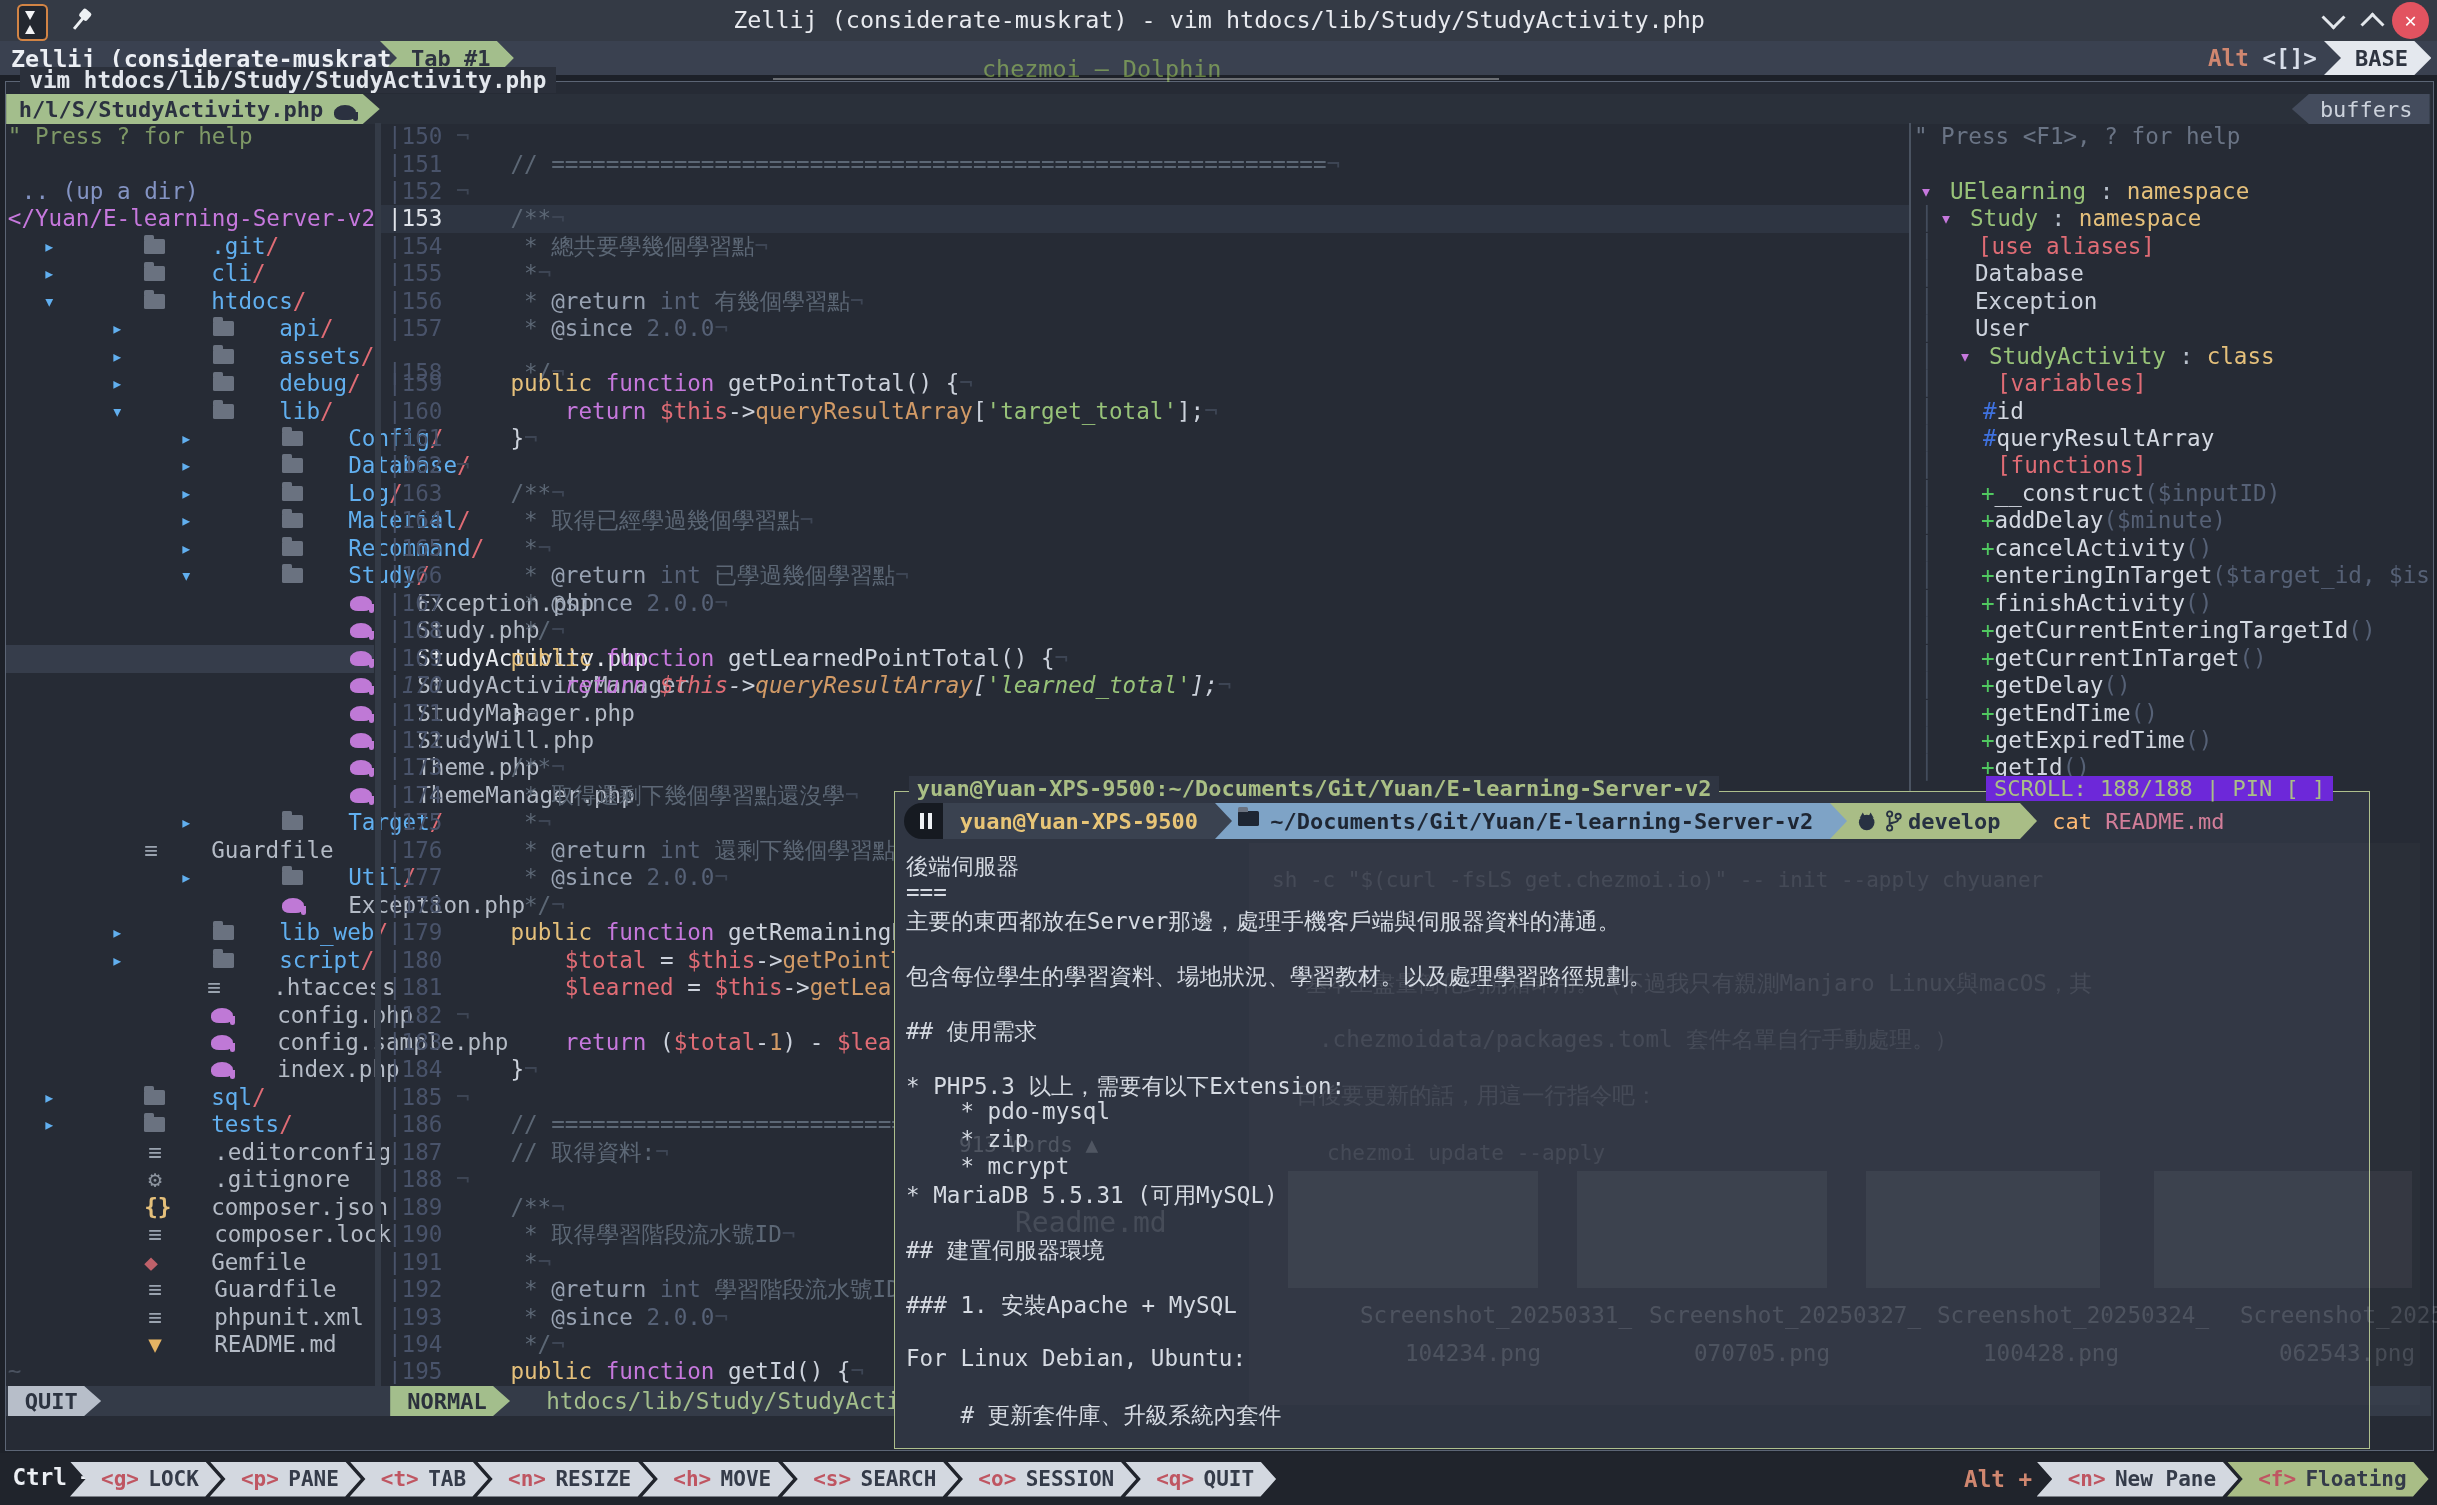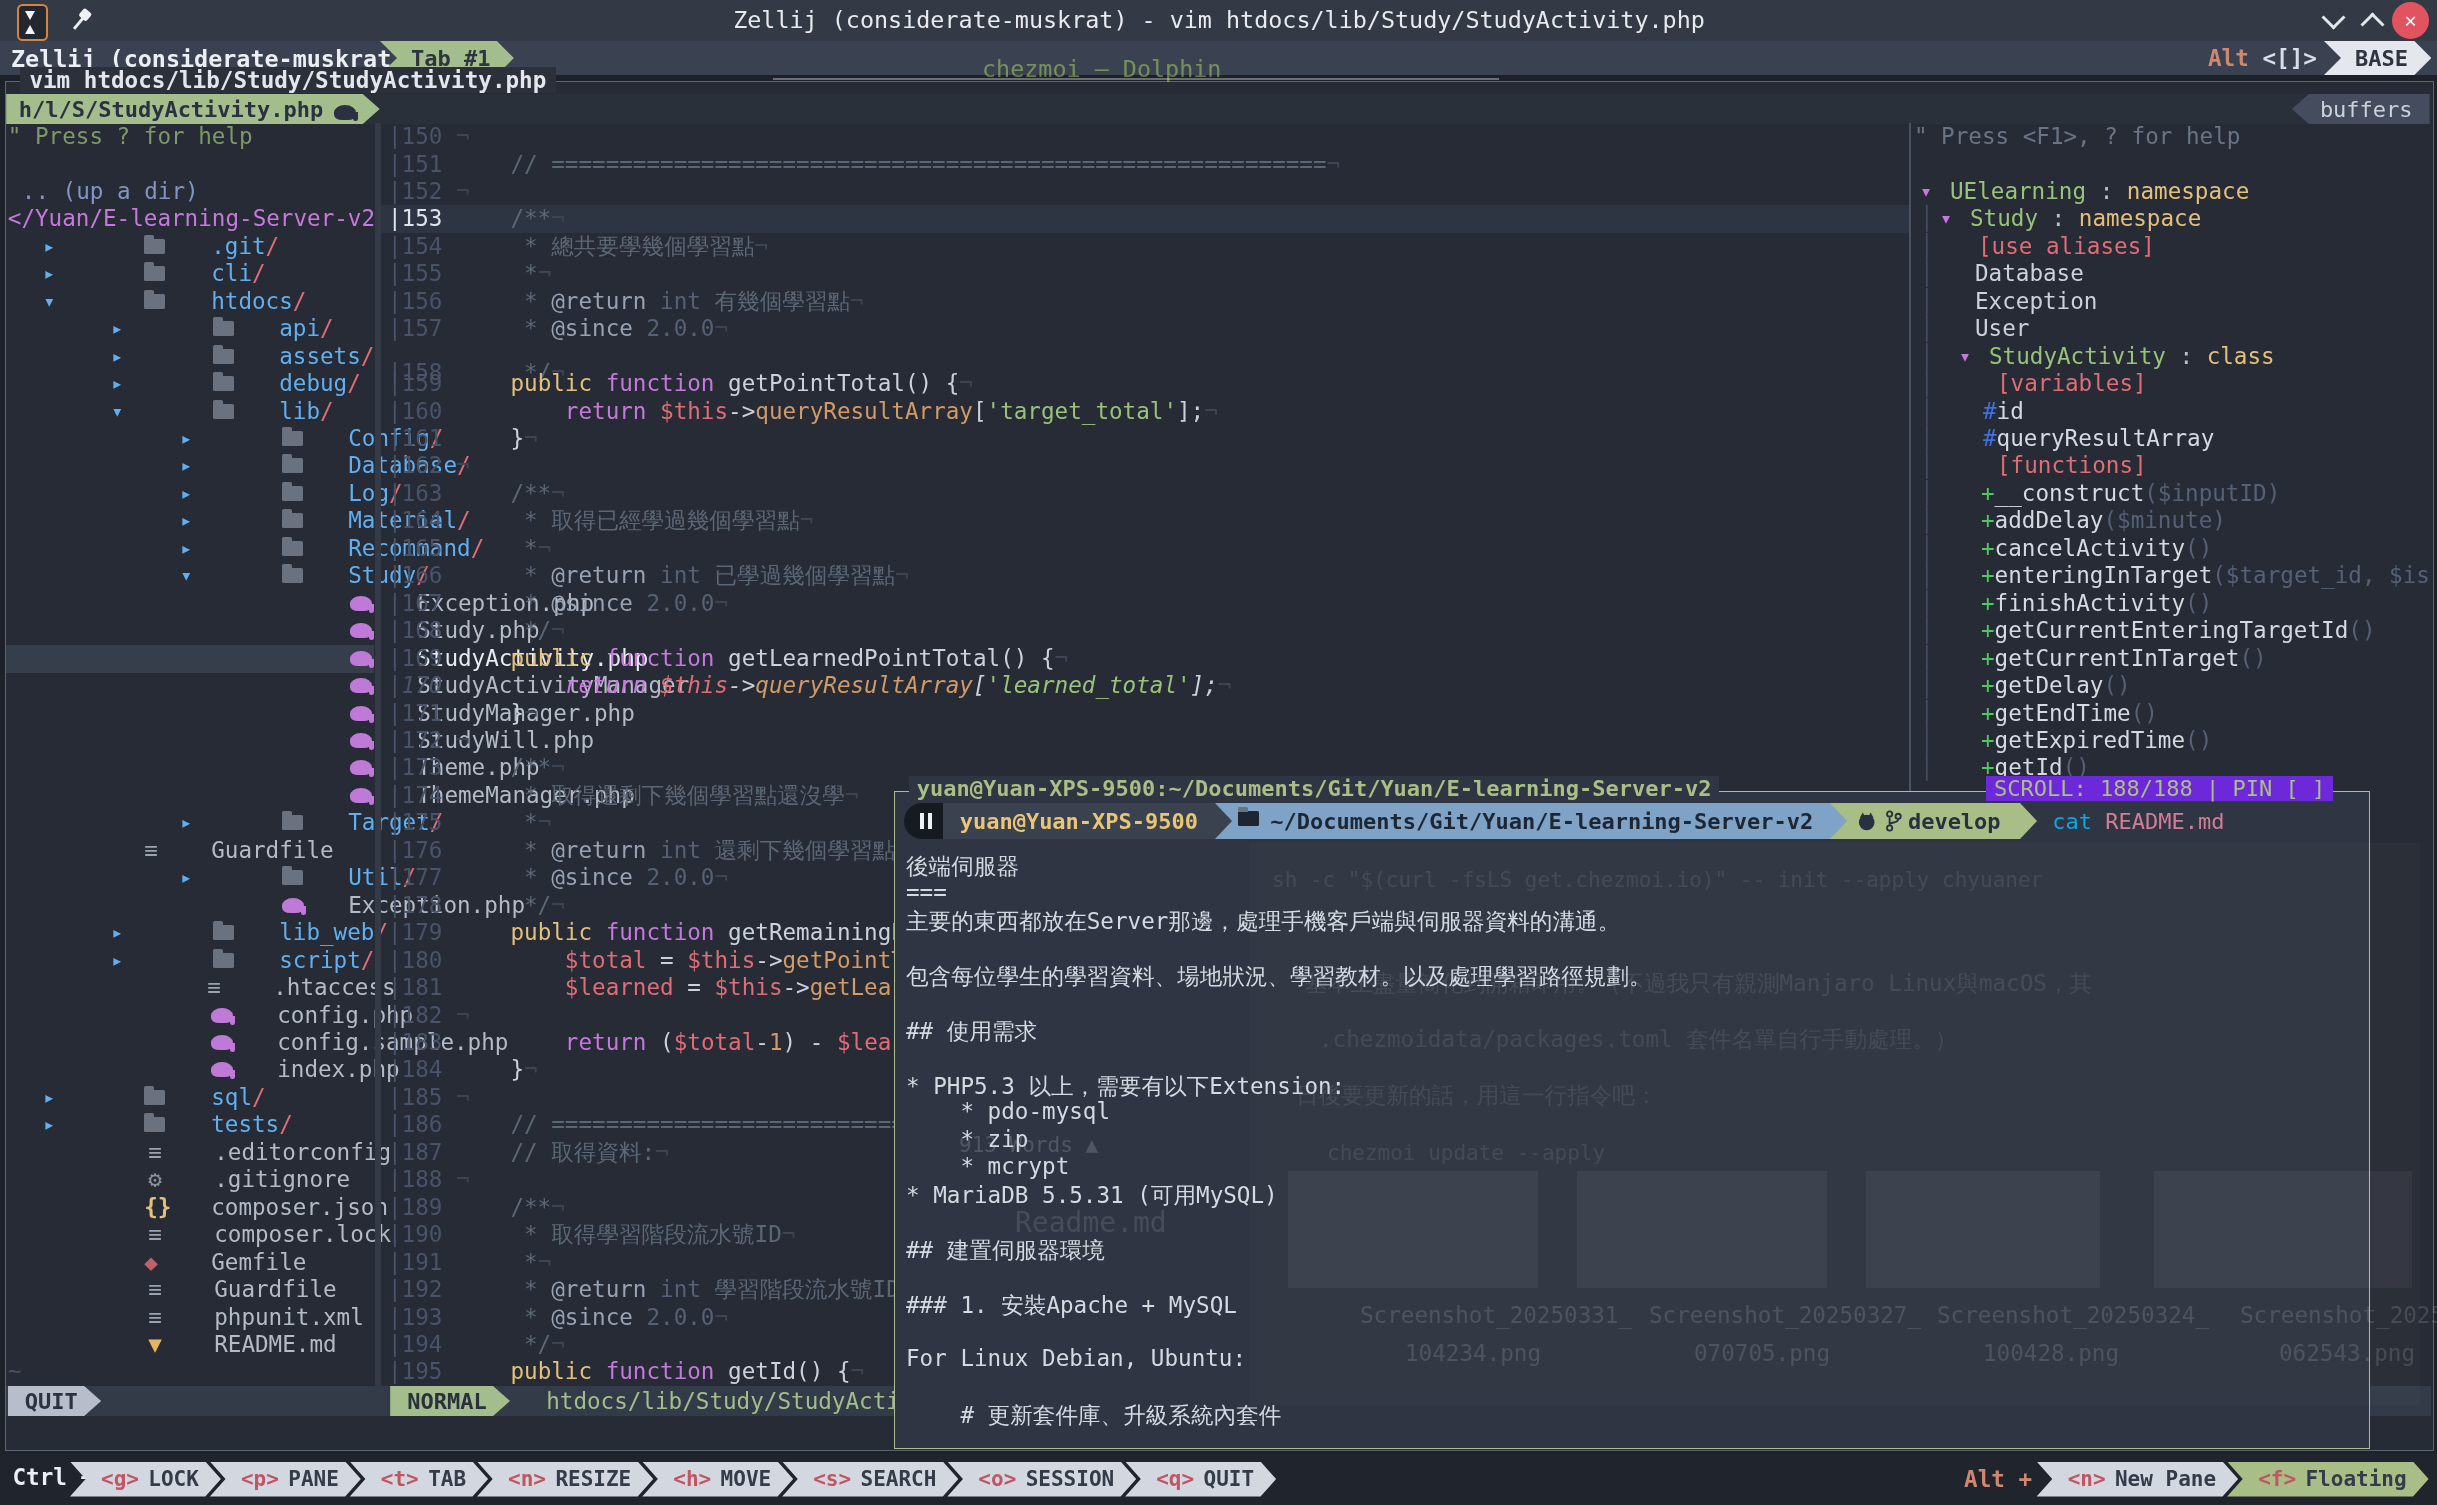--- a/index.html
+++ b/index.html
@@ -678,21 +678,21 @@
       <svg width="17" height="22" viewBox="0 0 22 28" style="margin-right:6.2px;">
         <circle cx="6" cy="5" r="3.4" fill="none" stroke="#273142" stroke-width="2.4"></circle>
           <circle cx="6" cy="23" r="3.4" fill="none" stroke="#273142" stroke-width="2.4"></circle>
           <circle cx="17" cy="8" r="3.4" fill="none" stroke="#273142" stroke-width="2.4"></circle>
           <path d="M6 9 L6 19 M17 12 C17 17 6 15 6 19" fill="none" stroke="#273142" stroke-width="2.4"></path>
       </svg>
       <span>develop</span>
     </div>
     <div class="tri" style="border-left:17px solid #a9bd86;"></div>
     <div class="pseg" style="padding-left:15.6px;font-weight:normal;">
-      <span style="color:#0ea5e9;">cat</span>
+      <span style="color:#fdba74;">cat</span>
       <span style="color:#d27e99;margin-left:13.3px;">README.md</span>
     </div>
   </div>
   <div id="readme">
       <div class="rm-line" style="top: 0px;">後端伺服器</div>
       <div class="rm-line" style="top: 27.5px;">===</div>
       <div class="rm-line" style="top: 55px;">主要的東西都放在Server那邊，處理手機客戶端與伺服器資料的溝通。</div>
       <div class="rm-line" style="top: 110px;">包含每位學生的學習資料、場地狀況、學習教材。以及處理學習路徑規劃。</div>
       <div class="rm-line" style="top: 165px;">## 使用需求</div>
       <div class="rm-line" style="top: 220px;">* PHP5.3 以上，需要有以下Extension:</div>

